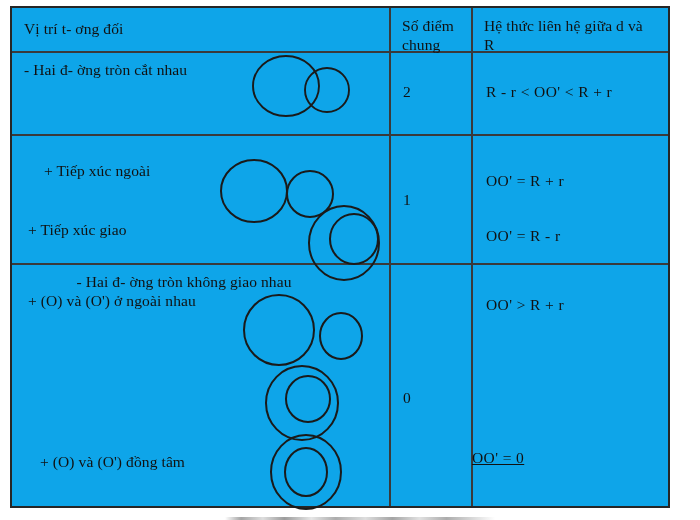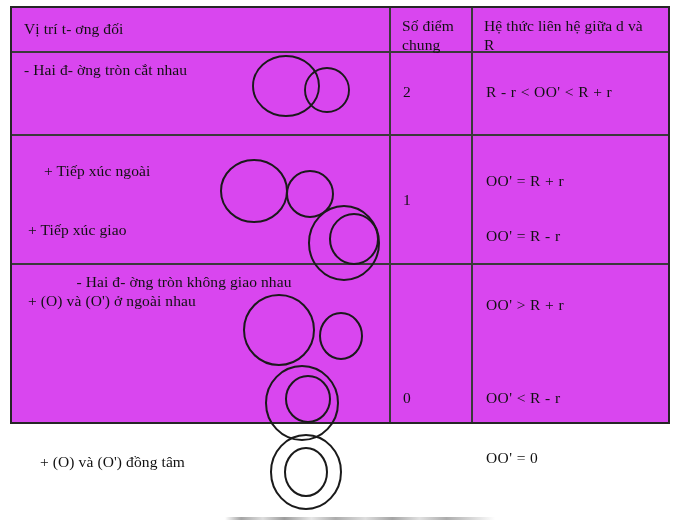--- a/index.html
+++ b/index.html
@@ -23,24 +23,24 @@
     width: 700px;
     height: 520px;
   }
 
   
   .tbl {
     position: absolute;
     left: 10px;
     top: 6px;
     width: 660px;
-    height: 418px;
+    height: 502px;
     box-sizing: border-box;
     border: 2px solid #262626;
-    background: #d946ef;
+    background: #0ea5e9;
   }
 
   .vline {
     position: absolute;
     top: 0;
     bottom: 0;
     width: 2px;
     background: #3a3a3a;
   }
   .vline.c1 { left: 377px; }
@@ -81,21 +81,21 @@
   .r2-b  { left: 391px; top: 182px; width: 70px;  }
   .r2-c1 { left: 474px; top: 163px; width: 190px; letter-spacing: 0.4px; }
   .r2-c2 { left: 474px; top: 218px; width: 190px; letter-spacing: 0.4px; }
 
   .r3-a1 { left: 12px;  top: 264px; width: 320px; text-align: center; }
   .r3-a2 { left: 16px;  top: 375px; width: 300px; }
   .r3-a3 { left: 28px;  top: 444px; width: 300px; }
   .r3-b  { left: 391px; top: 380px; width: 70px;  }
   .r3-c1 { left: 474px; top: 287px; width: 190px; letter-spacing: 0.4px; }
   .r3-c2 { left: 474px; top: 380px; width: 190px; letter-spacing: 0.4px; }
-  .r3-c3 { left: 474px; top: 440px; width: 190px; letter-spacing: 0.4px; }
+  .r3-c3 { left: 460px; top: 440px; width: 190px; letter-spacing: 0.4px; text-decoration: underline; }
 
   
   .fig {
     position: absolute;
     overflow: visible;
   }
   .fig svg { display: block; overflow: visible; }
   .fig ellipse, .fig circle {
     fill: none;
     stroke: #1a1a1a;
@@ -169,21 +169,20 @@
         <ellipse cx="38" cy="39" rx="35" ry="37" stroke-width="2"></ellipse>
         <ellipse cx="48" cy="35" rx="24" ry="25" stroke-width="2"></ellipse>
       </svg>
     </div>
 
     <div class="cell r3-a1">- Hai đ- ờng tròn không giao nhau</div>
     <div class="cell" style="left:16px; top:283px; width:320px;"> + (O) và (O') ở ngoài nhau</div>
     <div class="cell r3-a3">+ (O) và (O') đồng tâm</div>
     <div class="cell r3-b">0</div>
     <div class="cell r3-c1">OO' &gt; R + r</div>
-    <div class="cell r3-c2">OO' &lt; R - r</div>
     <div class="cell r3-c3">OO' = 0</div>
 
     <div class="fig" style="left:228px; top:282px;">
       <svg width="125" height="80" viewBox="0 0 125 80">
         <ellipse cx="39" cy="40" rx="35" ry="35" stroke-width="2"></ellipse>
         <ellipse cx="101" cy="46" rx="21" ry="23" stroke-width="2"></ellipse>
       </svg>
     </div>
 
     <div class="fig" style="left:250px; top:355px;">

